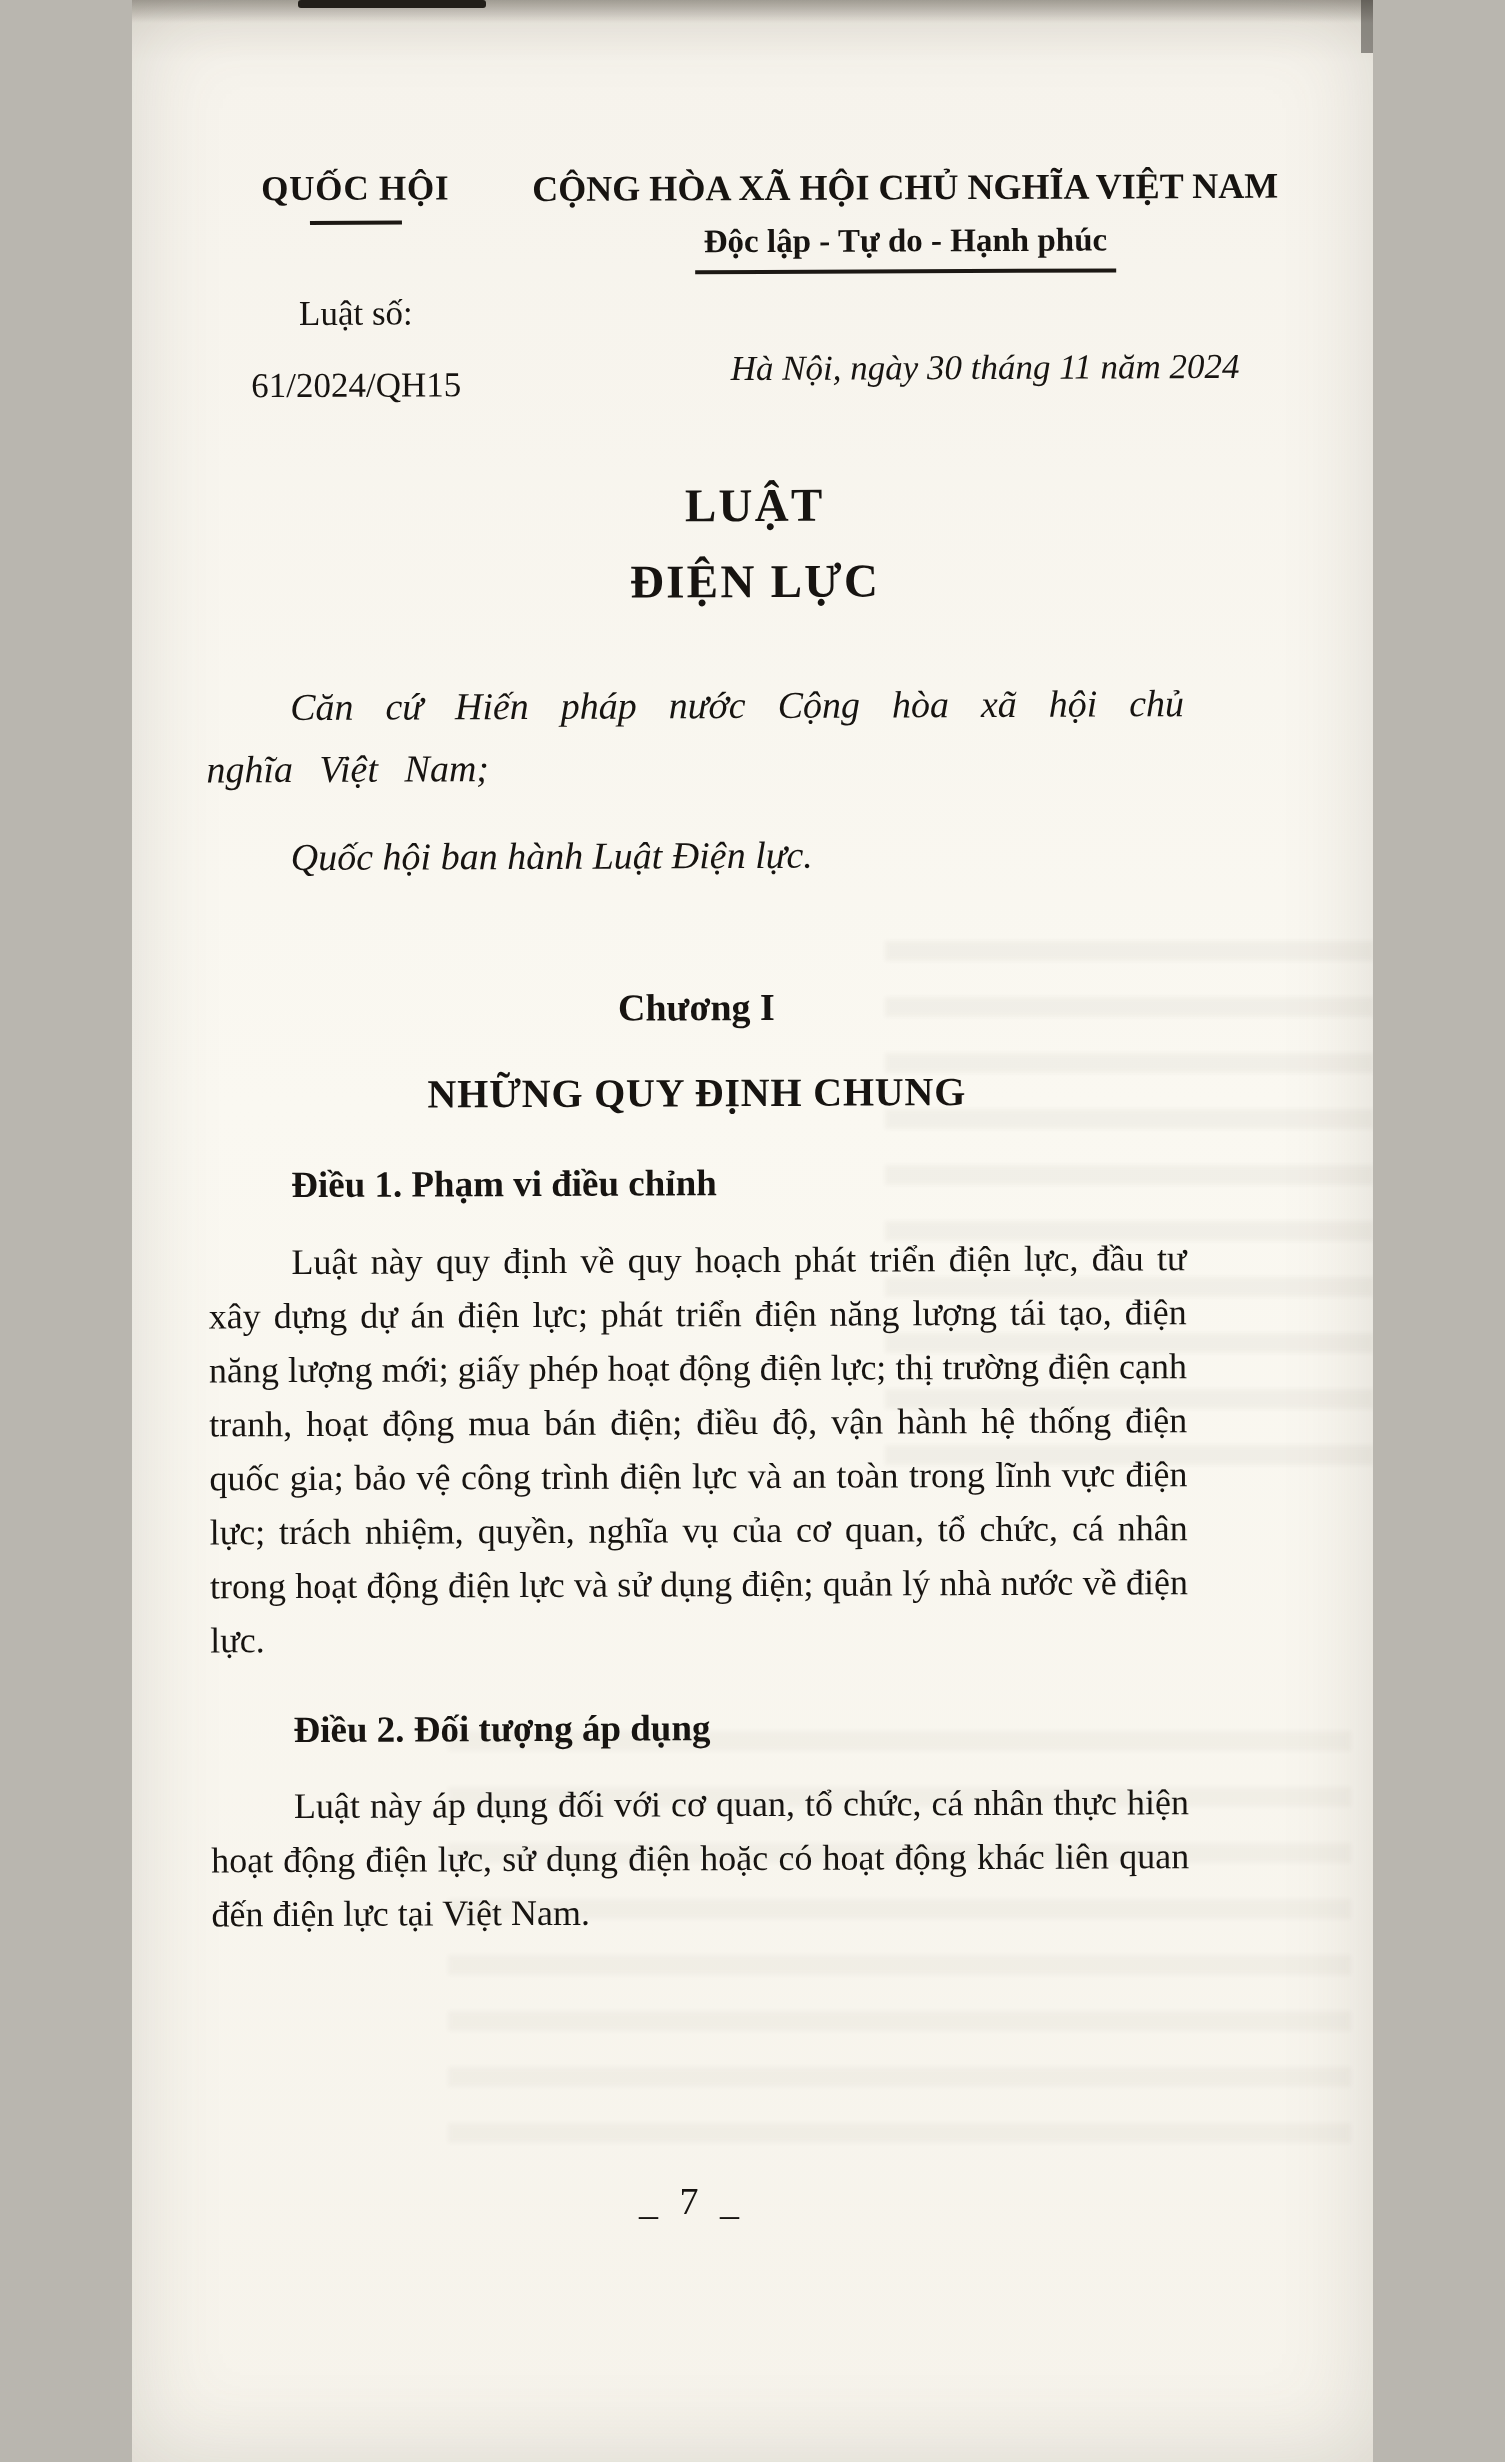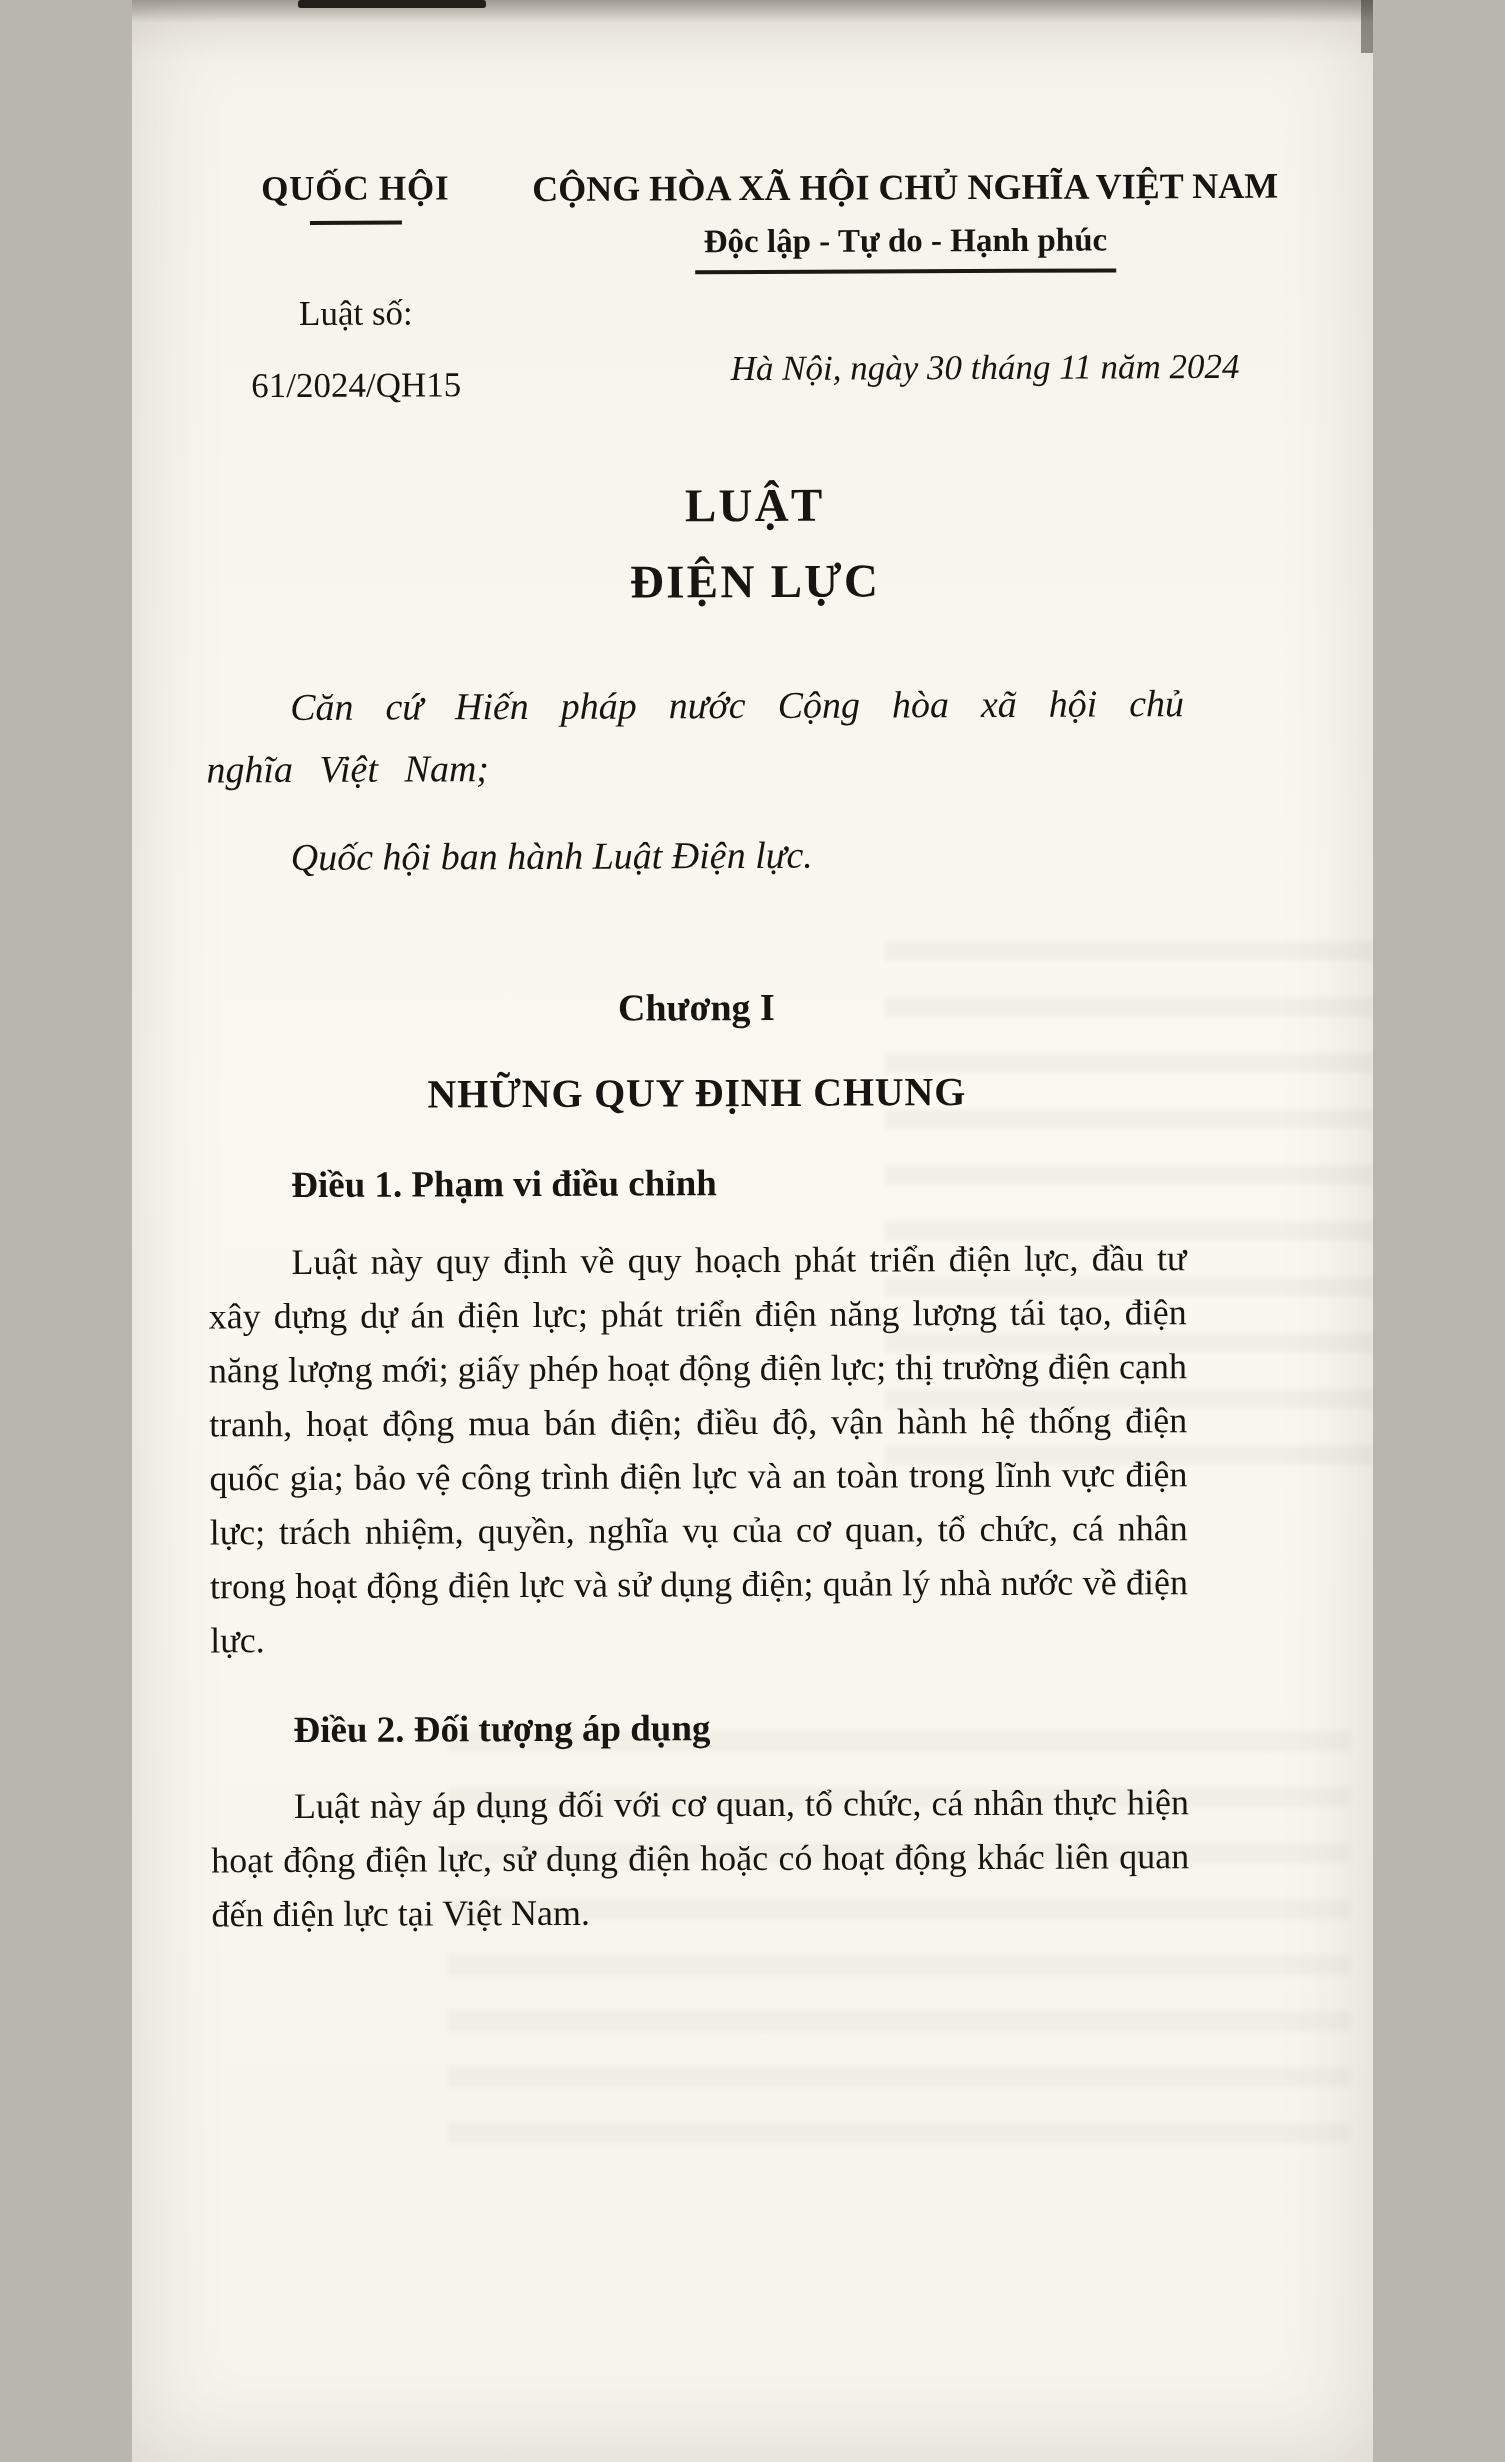--- a/index.html
+++ b/index.html
@@ -135,15 +135,16 @@
 
       <section class="article">
         <h2 class="article-heading">Điều 2. Đối tượng áp dụng</h2>
         <p class="article-body">Luật này áp dụng đối với cơ quan, tổ chức, cá nhân thực hiện hoạt động điện lực, sử dụng điện hoặc có hoạt động khác liên quan đến điện lực tại Việt Nam.</p>
       </section>
 
     </div>
 
   </div>
 
+  <div class="page-number">_ 7 _</div>
 
 </div>
 
 
 </body></html>

